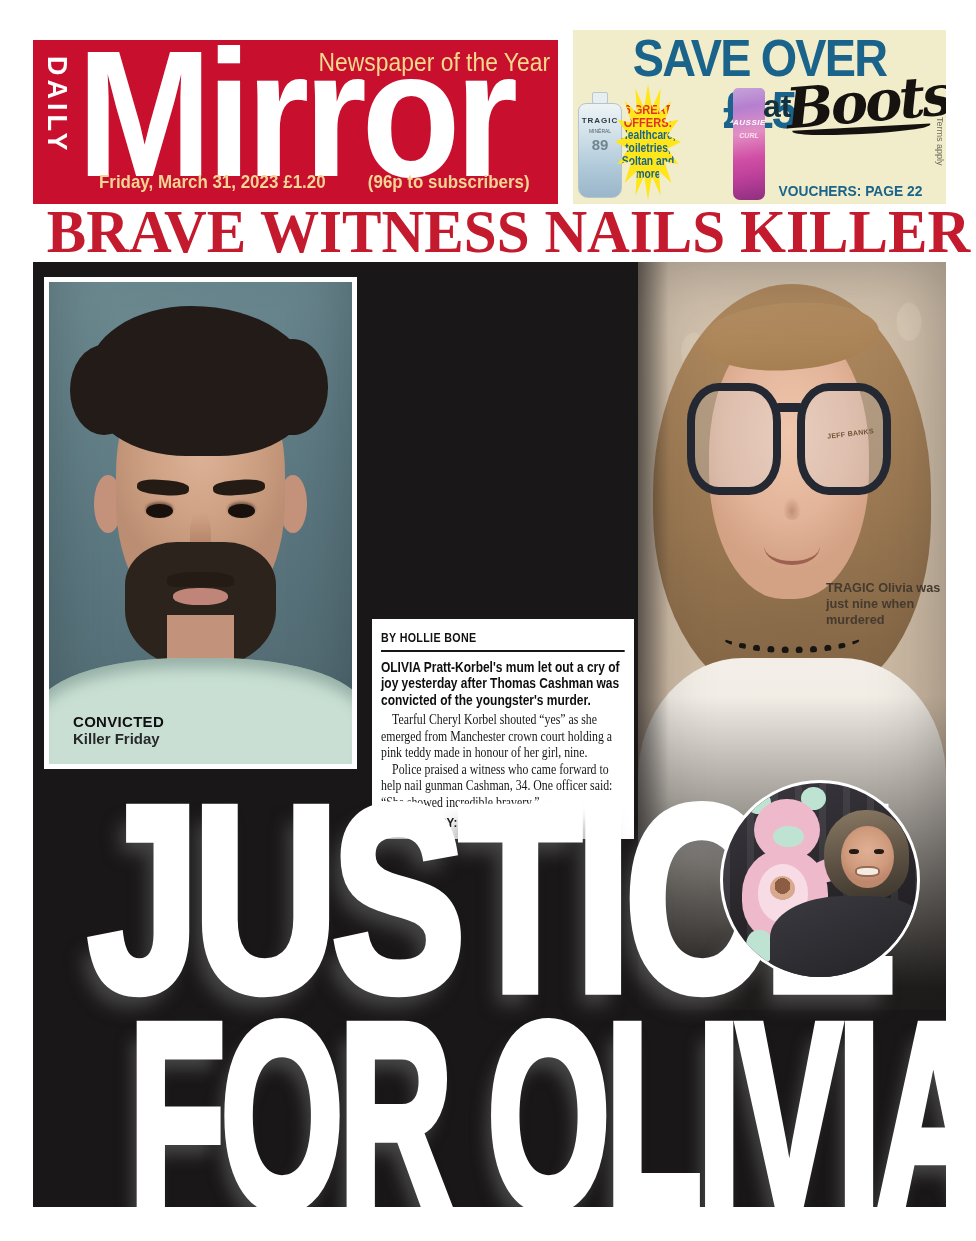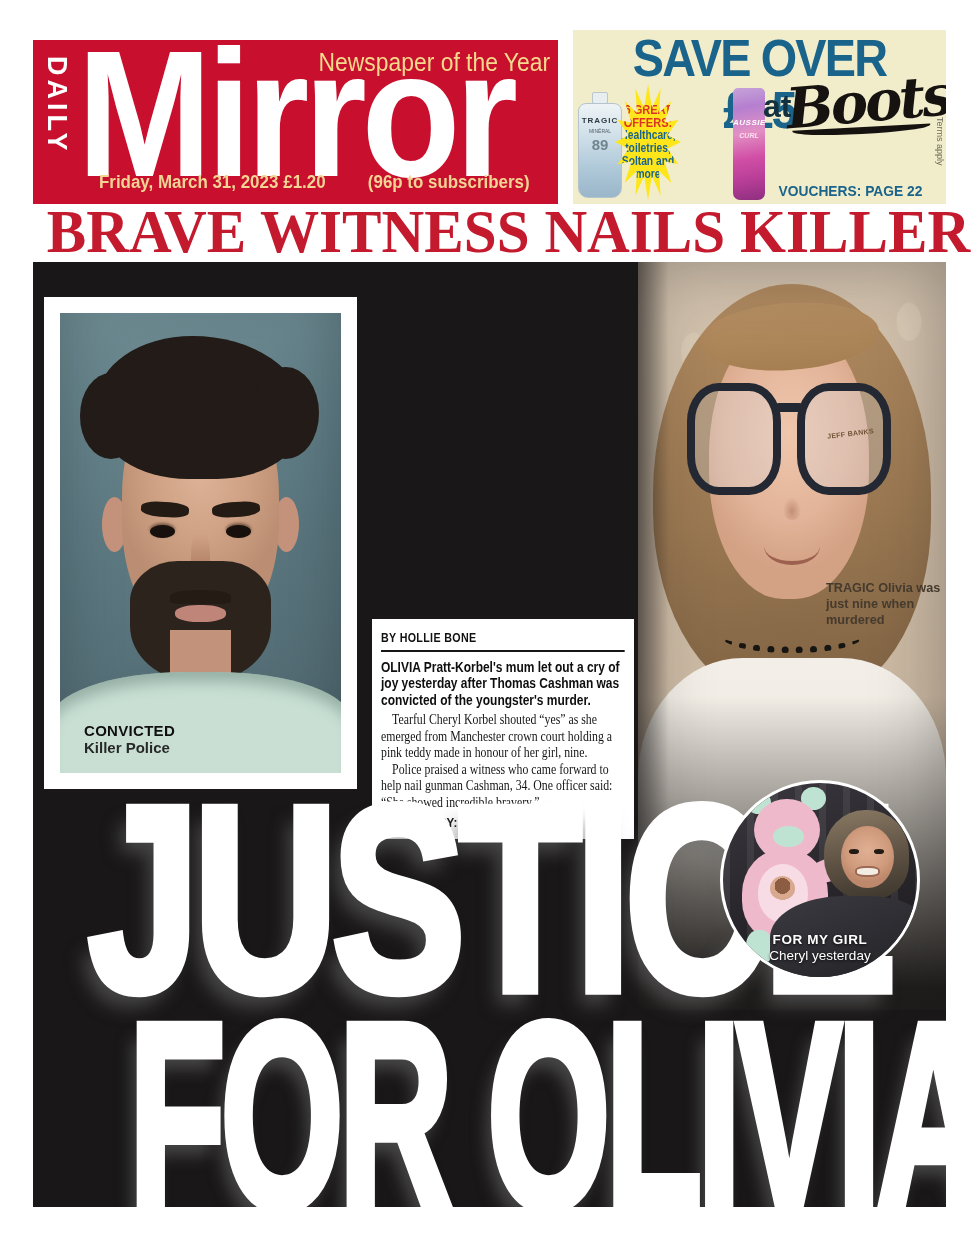--- a/index.html
+++ b/index.html
@@ -61,21 +61,21 @@
 
   
   .banner { position:absolute; left:33px; top:201px; width:913px; text-align:center; color:#c41a2e;
            font-family:"Liberation Serif", serif; font-weight:bold; font-size:61px; line-height:1;
            letter-spacing:0px; transform:scaleX(.97); white-space:nowrap; }
 
   
   .main { position:absolute; left:33px; top:262px; width:913px; height:945px; background:#191717; overflow:hidden; }
 
   
-  .mugshot-frame { position:absolute; left:11px; top:15px; width:313px; height:492px; background:#fff; padding:16px; z-index:3;margin-top:20px; }
+  .mugshot-frame { position:absolute; left:11px; top:15px; width:313px; height:492px; background:#fff; padding:5px; z-index:3; }
   .mug { position:relative; width:100%; height:100%; overflow:hidden;
          background:linear-gradient(160deg,#6e8b92 0%,#5d7982 45%,#4e656d 100%);
          box-shadow:inset 0 -40px 60px rgba(30,40,42,.35); }
   .mug-hair { position:absolute; left:13%; top:5%; width:74%; height:31%; background:#221b17; border-radius:46% 54% 42% 44%; }
   .mug-hair::before { content:""; position:absolute; left:-8%; top:26%; width:30%; height:60%; background:#221b17; border-radius:50%; }
   .mug-hair::after { content:""; position:absolute; right:-7%; top:22%; width:32%; height:64%; background:#221b17; border-radius:50%; }
   .mug-ear-l, .mug-ear-r { position:absolute; top:40%; width:9%; height:12%; background:#c4927a; border-radius:50%; }
   .mug-ear-l { left:15%; } .mug-ear-r { right:15%; }
   .mug-face { position:absolute; left:22%; top:13%; width:56%; height:58%;
          background:radial-gradient(55% 45% at 50% 38%, #dcb296 0%, #cfa184 55%, #bb8d72 100%);
@@ -266,21 +266,21 @@
         <div class="mug-eye-l"></div>
         <div class="mug-eye-r"></div>
         <div class="mug-nose"></div>
         <div class="mug-beard"></div>
         <div class="mug-stache"></div>
         <div class="mug-mouth"></div>
         <div class="mug-neck"></div>
         <div class="mug-shirt"></div>
         <div class="mug-caption">
           <div class="cap-label">CONVICTED</div>
-          <div class="cap-text">Killer Police</div>
+          <div class="cap-text">Killer Friday</div>
         </div>
       </div>
     </div>
 
 
     <div class="article">
       <div class="squeeze">
         <div class="byline">BY HOLLIE BONE</div>
         <p class="intro">OLIVIA Pratt-Korbel's mum let out a cry of joy yesterday after Thomas Cashman was convicted of the youngster's murder.</p>
         <p class="bodycopy indent">Tearful Cheryl Korbel shouted “yes” as she emerged from Manchester crown court holding a pink teddy made in honour of her girl, nine.</p>
@@ -302,20 +302,16 @@
       <div class="td-print"></div>
       <div class="td-arm"></div>
       <div class="td-leg"></div>
       <div class="td-leg2"></div>
       <div class="wm-hair"></div>
       <div class="wm-face"></div>
       <div class="wm-eye-l"></div>
       <div class="wm-eye-r"></div>
       <div class="wm-smile"></div>
       <div class="wm-jacket"></div>
-      <div class="ci-caption">
-        <div class="cap-label">FOR MY GIRL</div>
-        <div class="cap-text">Cheryl yesterday</div>
-      </div>
     </div>
 
   </div>
 </div>
 
 </body></html>

